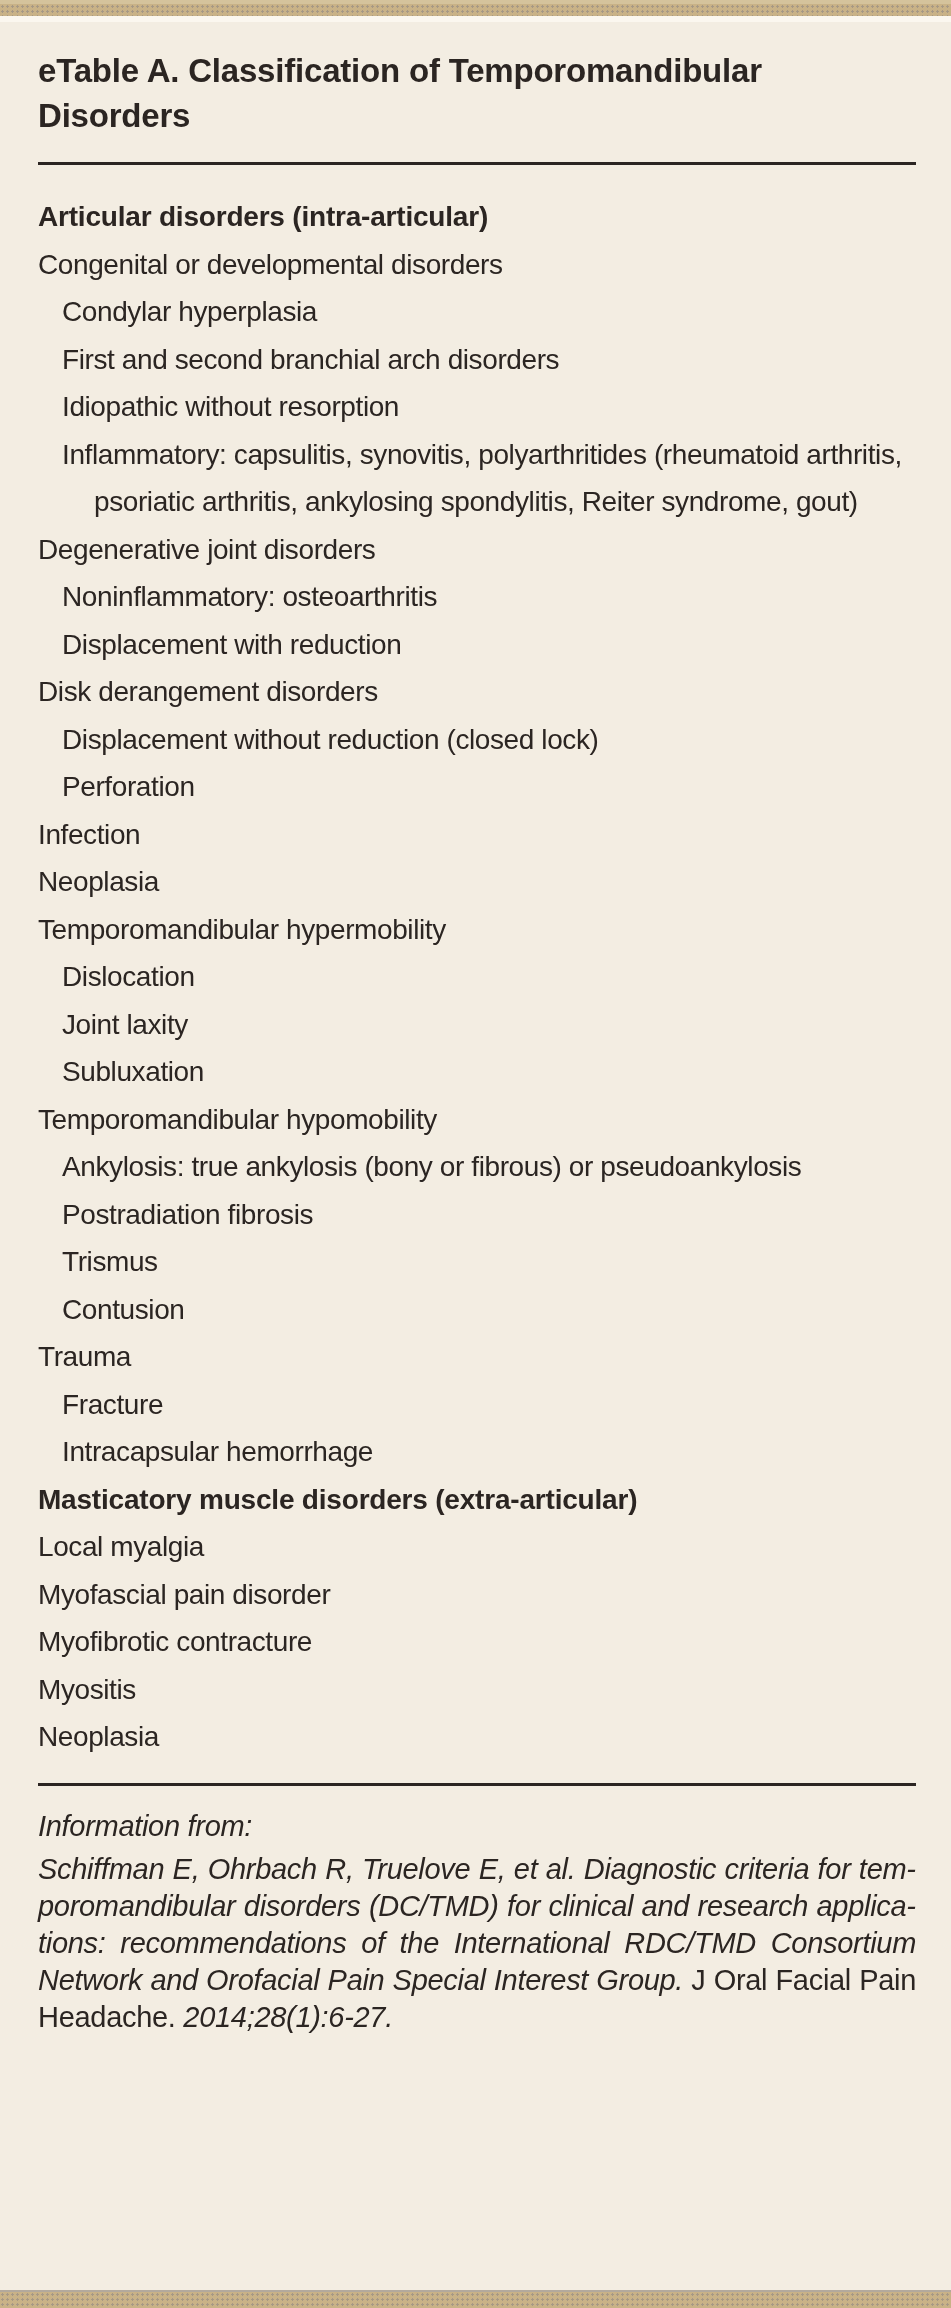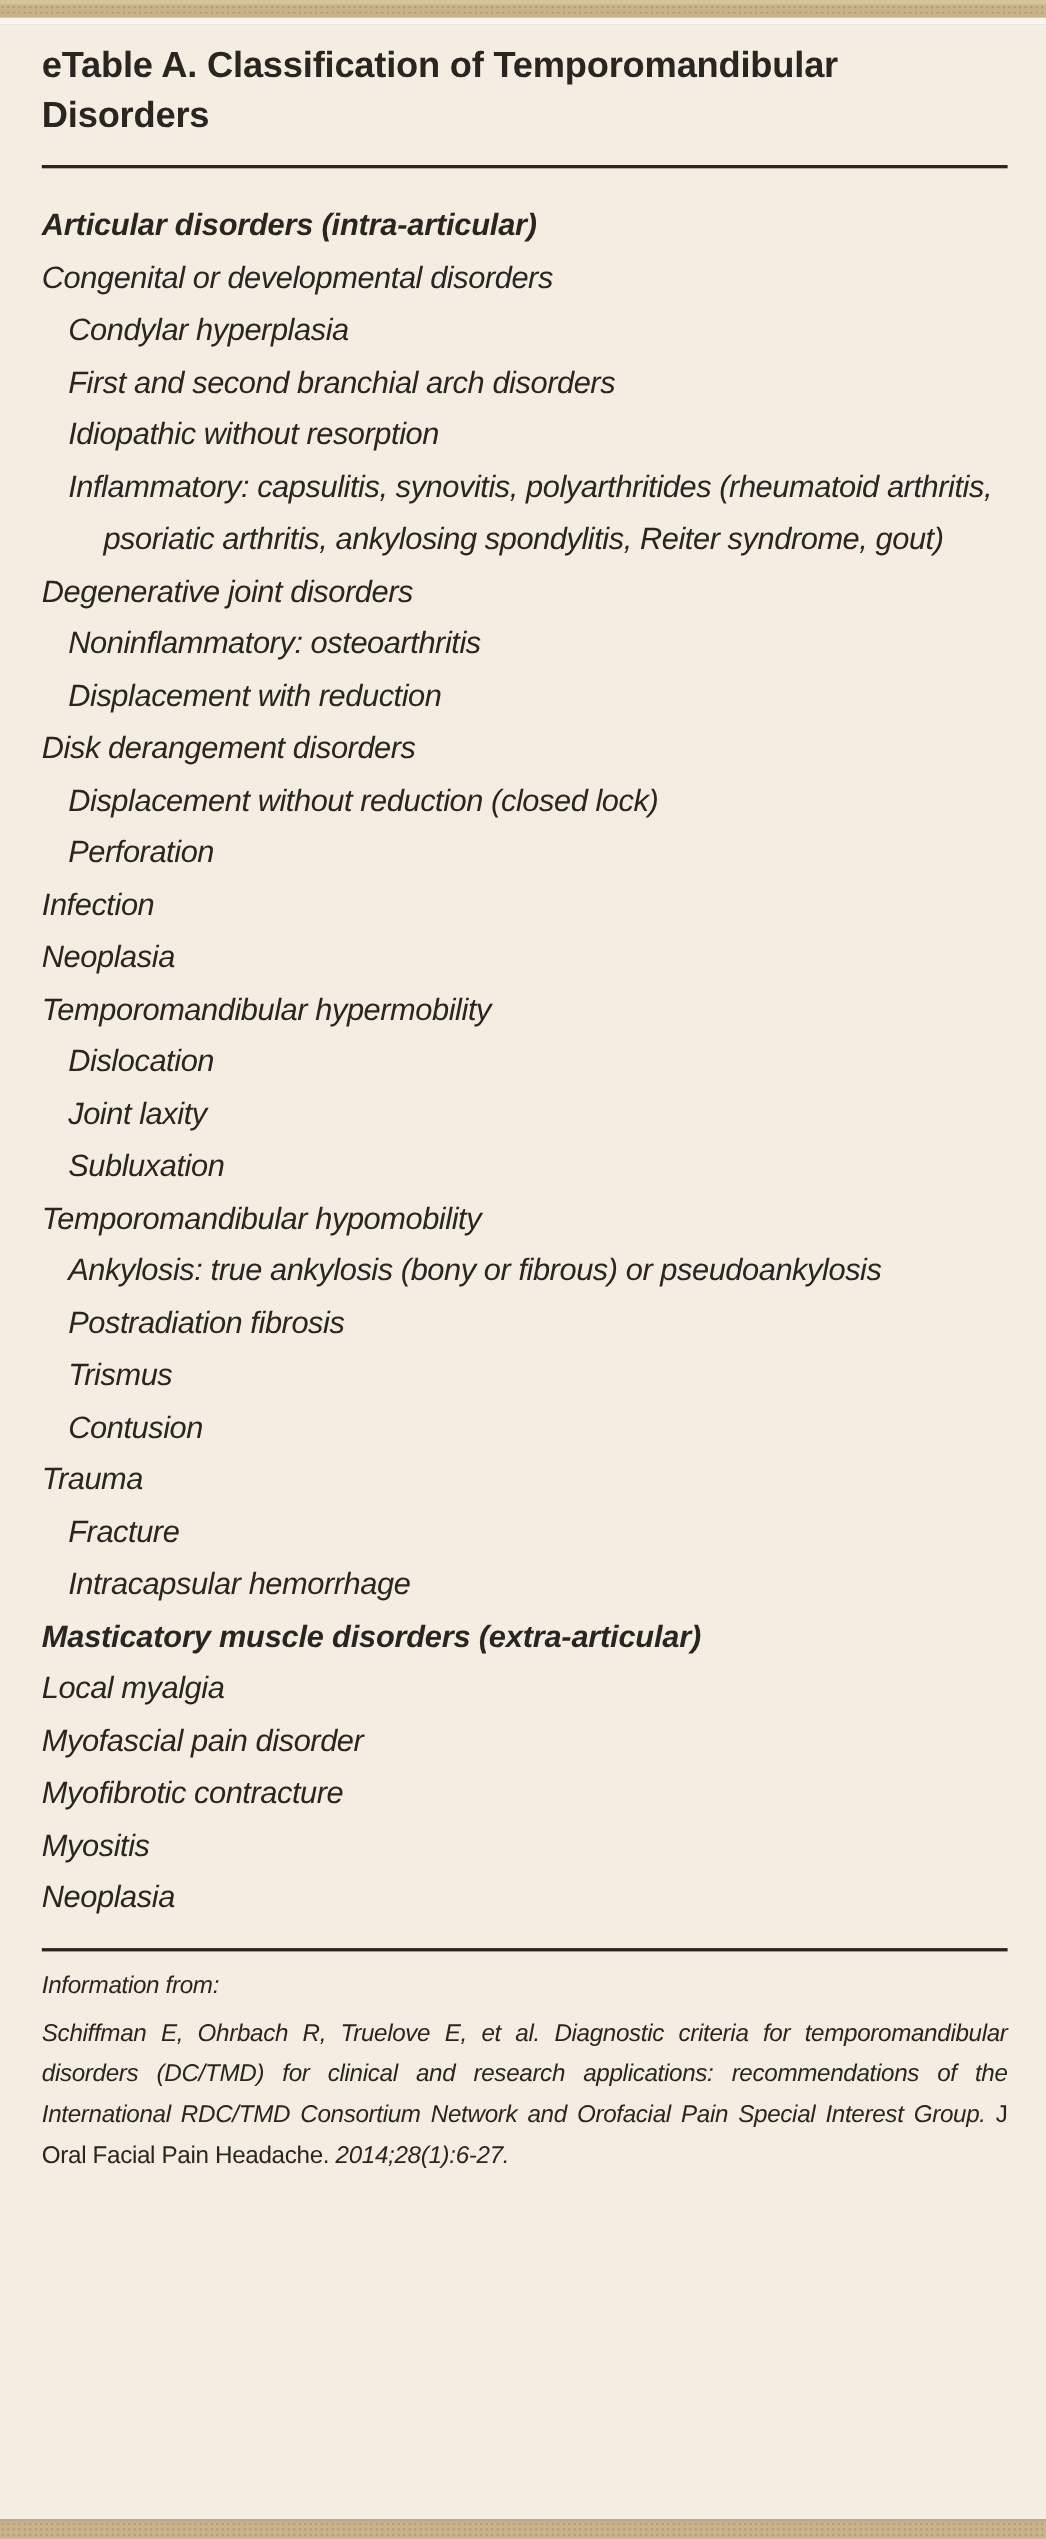--- a/index.html
+++ b/index.html
@@ -27,43 +27,43 @@
   .bar.top{
     top:0;height:12px;
     border-top:4px solid var(--band_tan_light);
     border-bottom:6px solid var(--band_cream_strip);
   }
   .bar.bottom{
     bottom:0;height:16px;
     border-top:2px solid #b3a99c;
   }
   .content{
-    position:absolute;top:10px;left:38px;width:878px;
+    position:absolute;top:22px;left:38px;width:878px;
   }
   h1.title{
     margin:26px 0 0 0;
     font-size:33px;line-height:45px;font-weight:bold;
     letter-spacing:-0.2px;color:var(--text);
   }
   .rule{
     border:none;border-top:3px solid var(--rule);
     margin:24px 0 0 0;
   }
   .rule.rule2{margin-top:22px;}
   .list{
     margin-top:28px;
-    font-size:28px;line-height:47.5px;letter-spacing:-0.4px;font-style:italic;
+    font-size:28px;line-height:47.5px;letter-spacing:-0.4px;
   }
   .item{margin:0;}
   .item.l0{padding-left:0;}
   .item.l1{padding-left:56px;text-indent:-32px;}
   .item.bold{font-weight:bold;letter-spacing:-0.2px;}
   .cites{
-    margin-top:12px;
-    font-size:22px;line-height:37px;letter-spacing:-0.3px;
+    margin-top:22px;
+    font-size:29px;line-height:37px;letter-spacing:-0.3px;
     text-align:justify;
   }
   p.cite{margin:0 0 20px 0;font-style:italic;}
   p.cite.intro{margin-bottom:6px;text-align:left;}
   .cite .roman{font-style:normal;}
   .cite .it{font-style:italic;}
 </style>
 </head>
 <body style="--background: #f3ede2; --band_tan: #c9b287; --band_tan_light: #d5c39c; --band_cream_strip: #fbf7ef; --text: #2b2522; --rule: #2b2522;">
 

